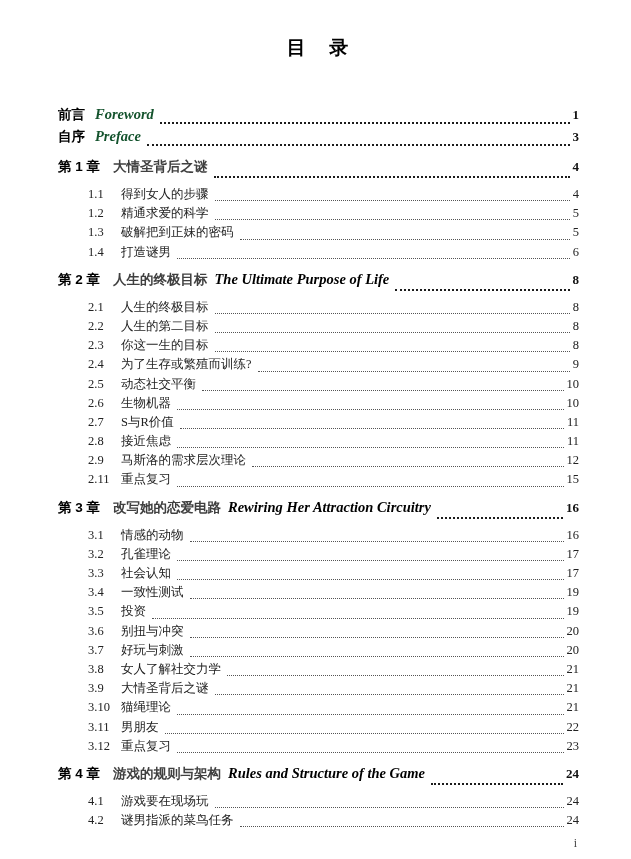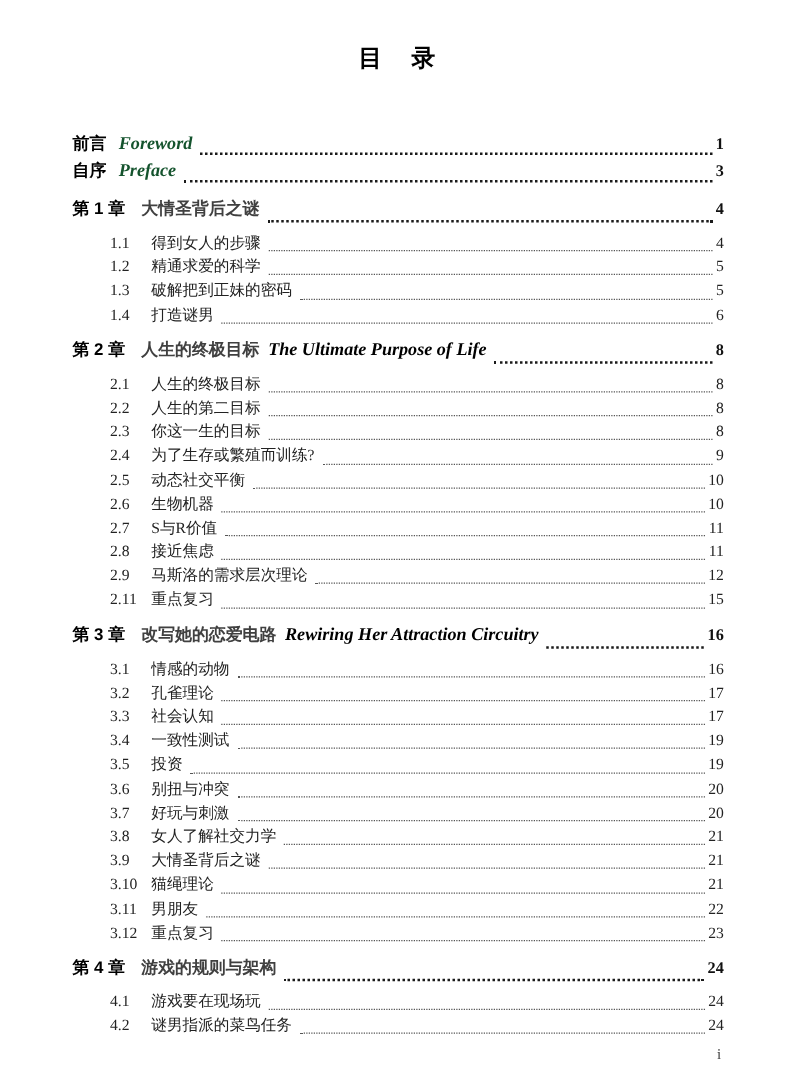--- a/index.html
+++ b/index.html
@@ -336,20 +336,21 @@
           <div class="row sec">
             <span class="sec-no">3.12</span>
             <span class="sec-title">重点复习</span>
             <span class="leader leader-thin"></span>
             <span class="pg pg-sec">23</span>
           </div>
         </div>
         <div class="row chap">
           <span class="ch-label">第 4 章</span>
           <span class="ch-zh">游戏的规则与架构</span>
+          <span class="ch-en">Rules and Structure of the Game</span>
           <span class="leader"></span>
           <span class="pg pg-bold">24</span>
         </div>
         <div class="sections">
           <div class="row sec">
             <span class="sec-no">4.1</span>
             <span class="sec-title">游戏要在现场玩</span>
             <span class="leader leader-thin"></span>
             <span class="pg pg-sec">24</span>
           </div>

